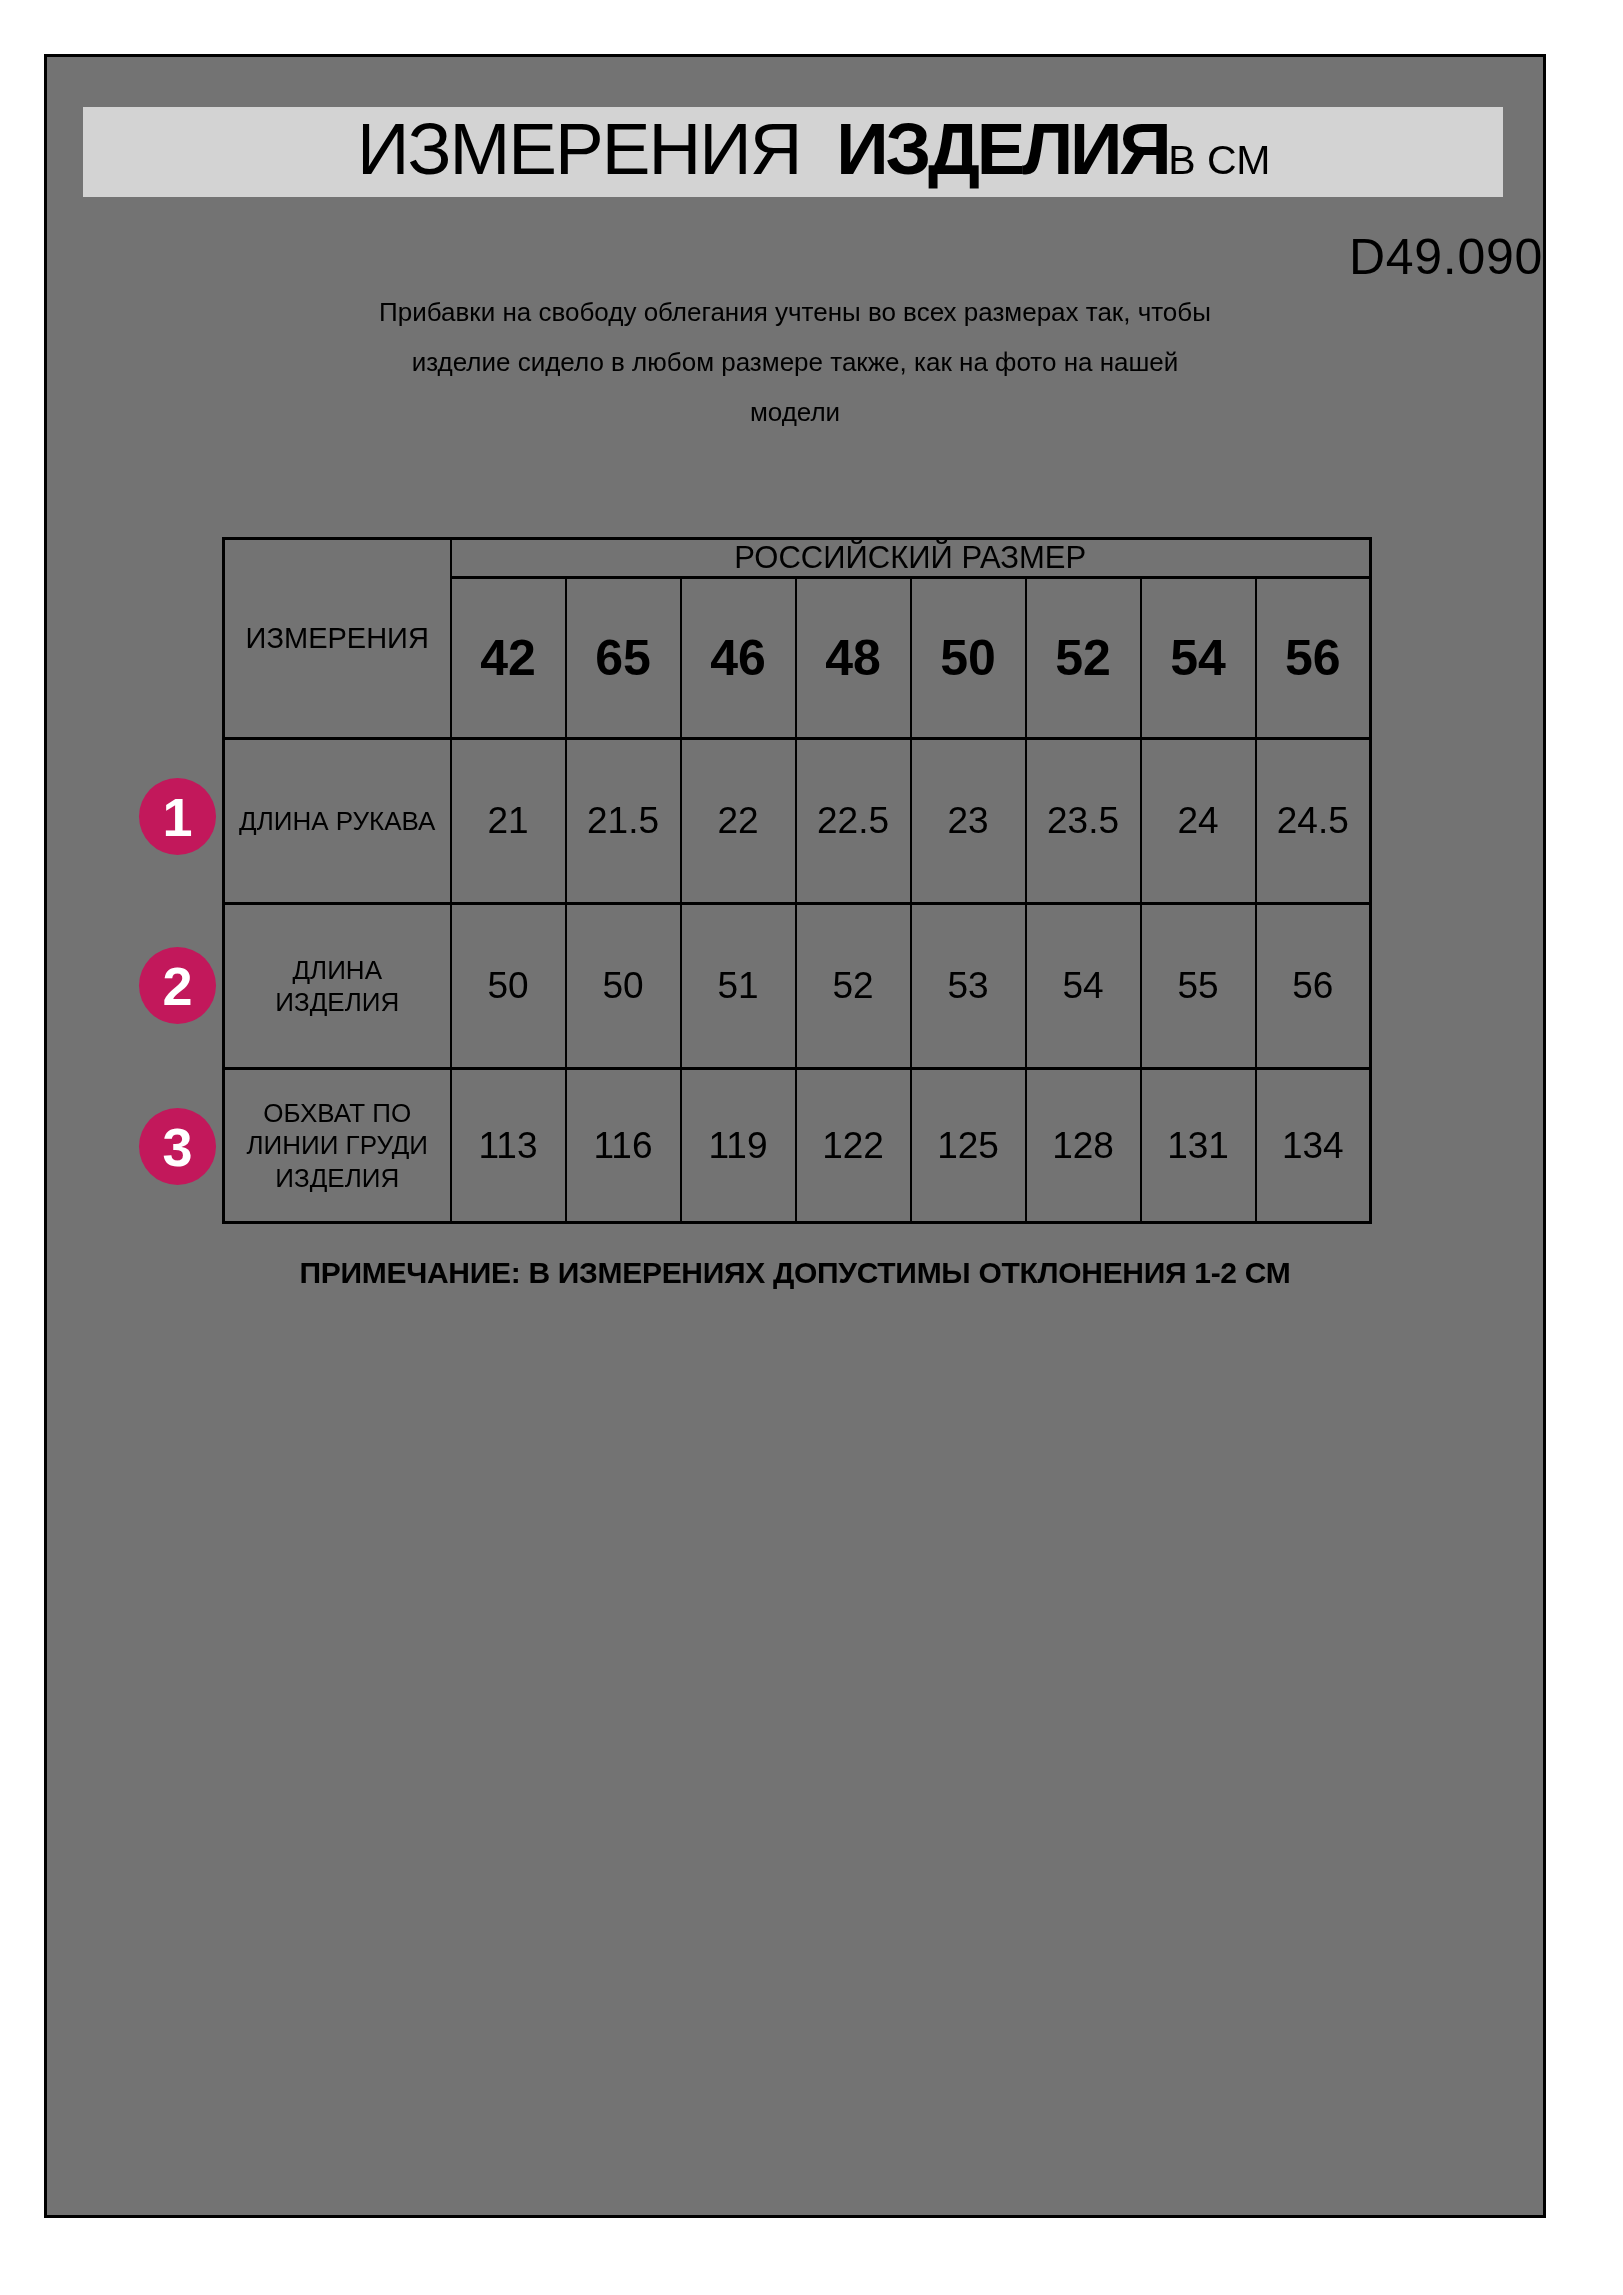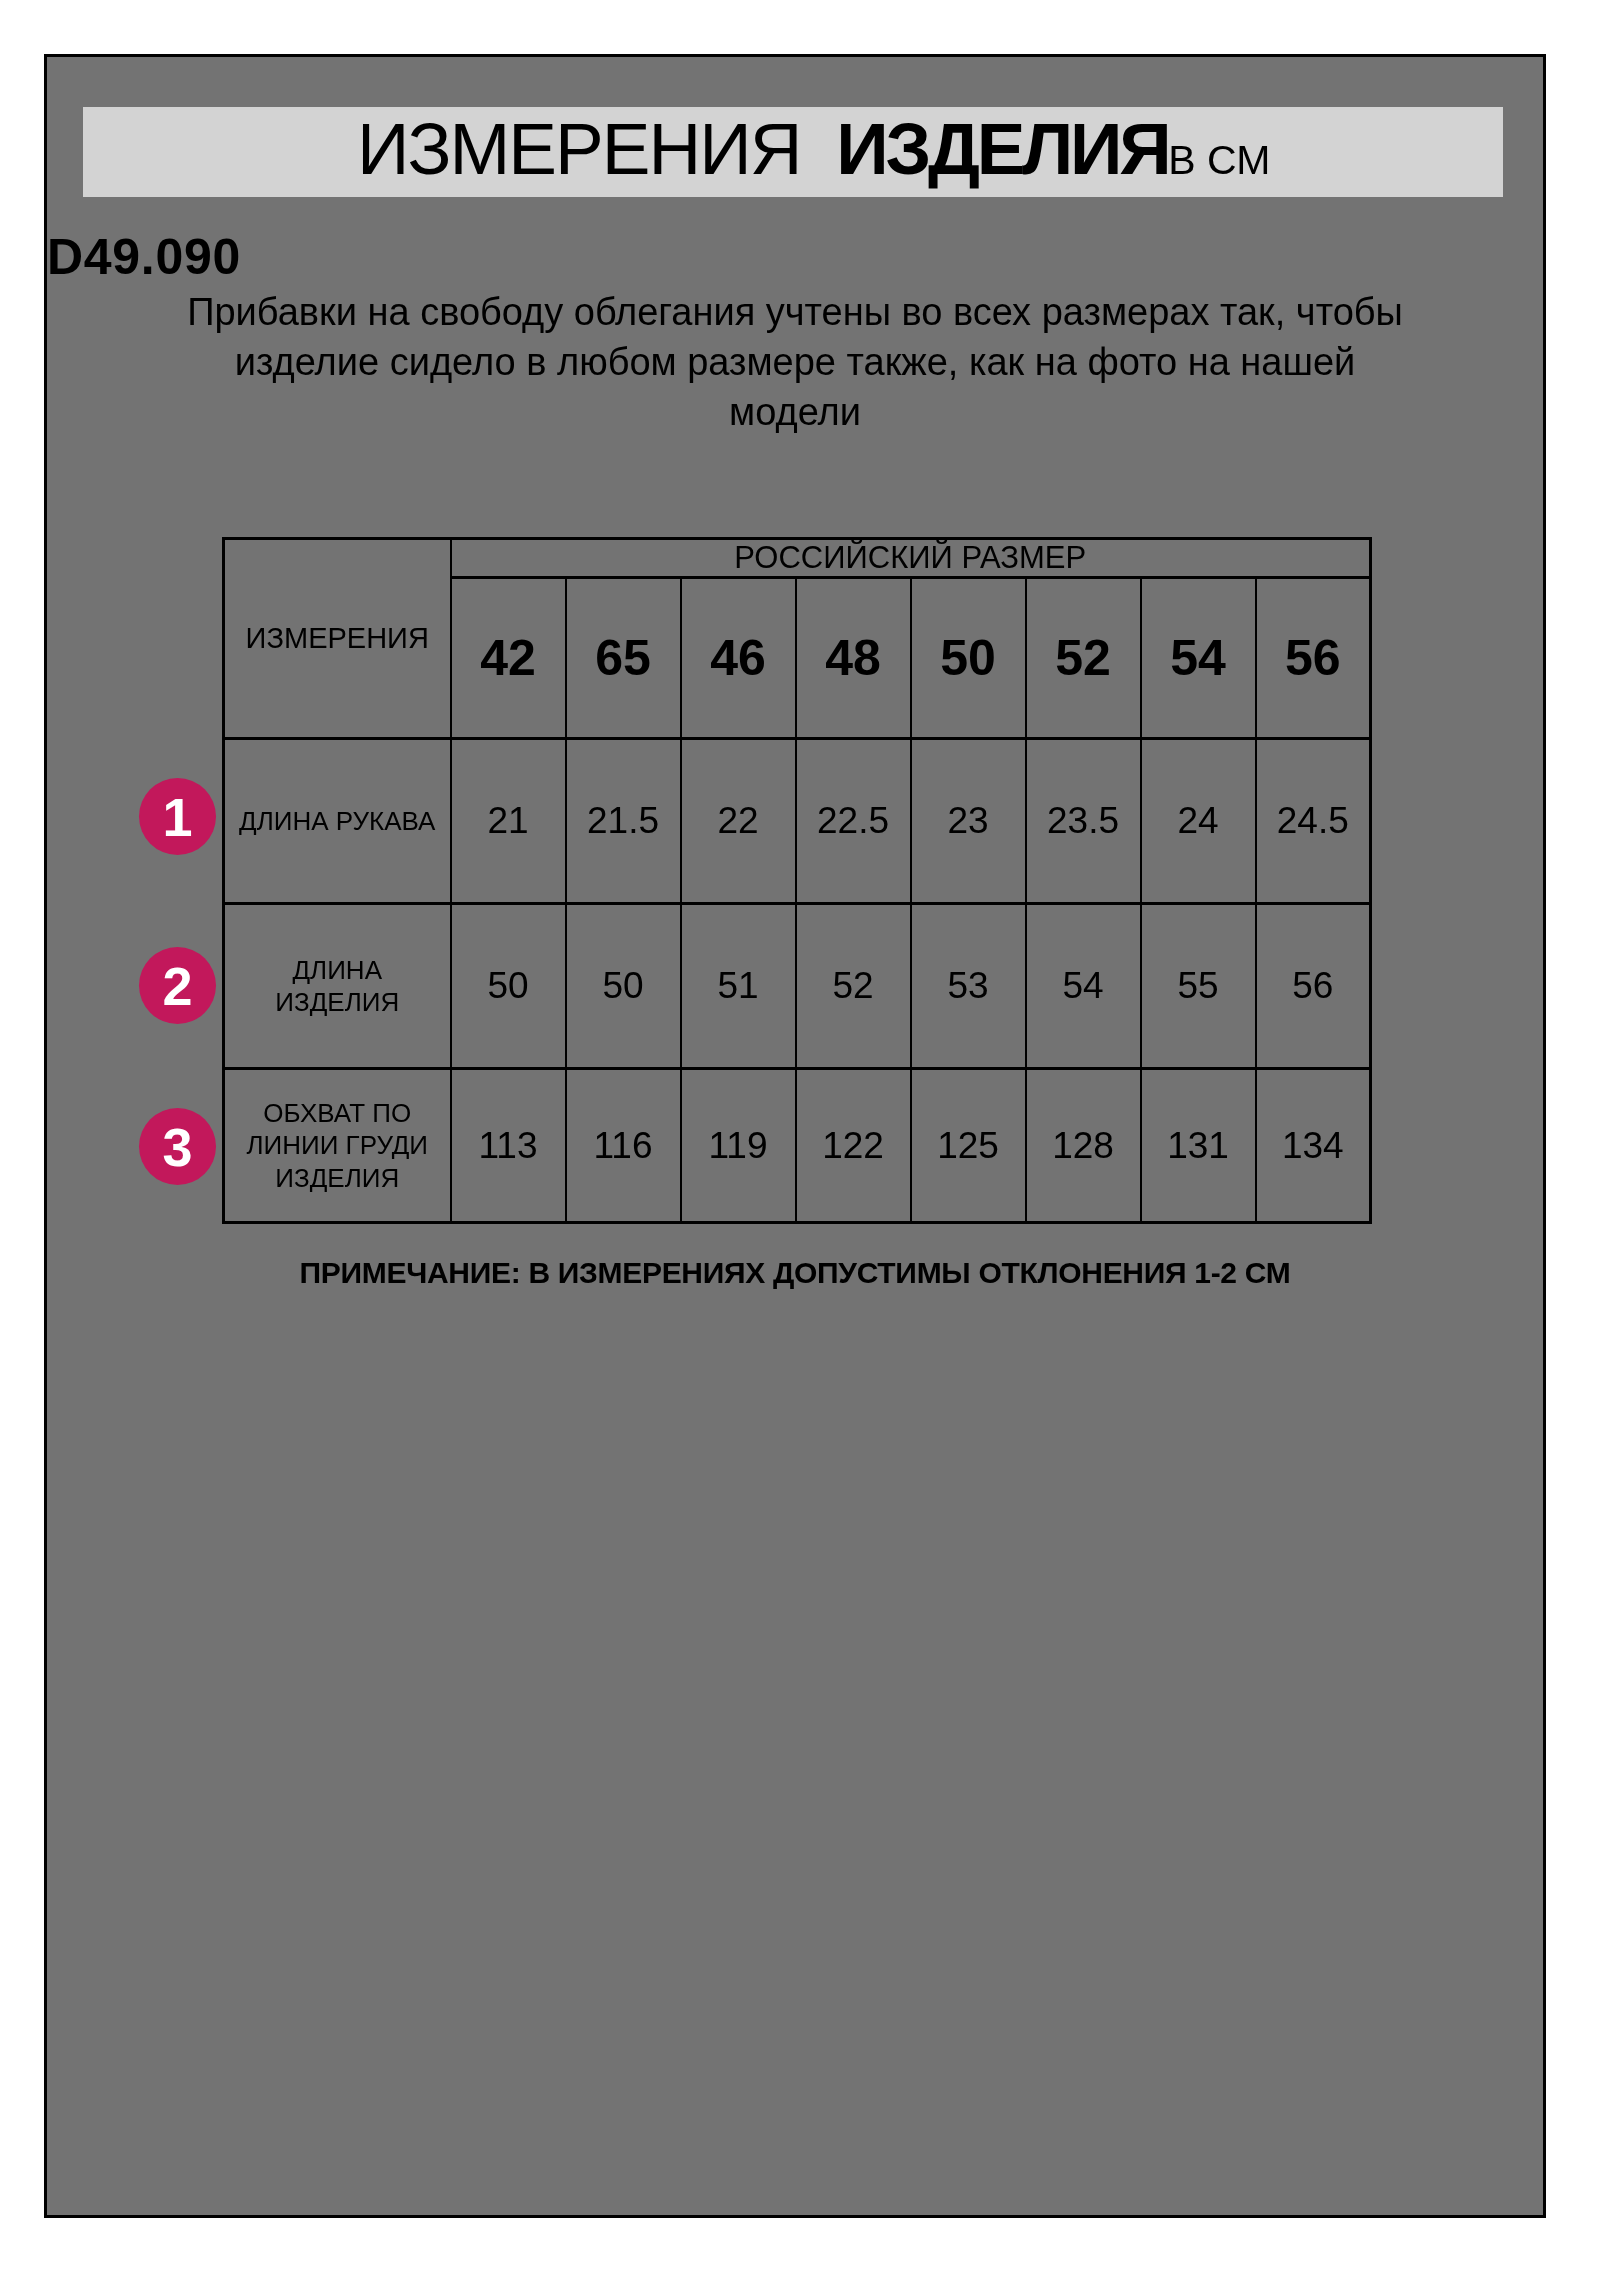--- a/index.html
+++ b/index.html
@@ -16,26 +16,26 @@
   .title-bar{
     position:absolute;left:36px;top:50px;width:1420px;height:90px;
     background:#D3D3D3;display:flex;align-items:baseline;
     padding:5.2px 0 0 274px;box-sizing:border-box;white-space:nowrap;
   }
   .title-word1{font-size:73px;font-weight:400;letter-spacing:-2px;line-height:1;}
   .title-word2{font-size:73px;font-weight:700;letter-spacing:-3.3px;line-height:1;margin-left:36px;}
   .title-unit{font-size:41px;font-weight:400;letter-spacing:0;line-height:1;}
   
   .product-code{
-    position:absolute;left:0;right:0;top:171px;text-align:left;
-    font-size:50px;font-weight:700;letter-spacing:0.7px;
+    position:absolute;left:0;right:0;top:171px;text-align:right;
+    font-size:50px;font-weight:400;letter-spacing:0.7px;
   }
   .intro{
     position:absolute;left:0;right:0;top:230px;text-align:center;
-    font-size:38px;line-height:50px;font-weight:400;
+    font-size:26px;line-height:50px;font-weight:400;
   }
   
   .table-wrap{position:absolute;left:175px;top:480px;width:1145px;}
   table.size-table{
     border-collapse:collapse;table-layout:fixed;width:1145px;
     border:3.3px solid #000;
   }
   table.size-table td{
     border-left:2px solid #000;text-align:center;vertical-align:middle;
     padding:0;overflow:hidden;

